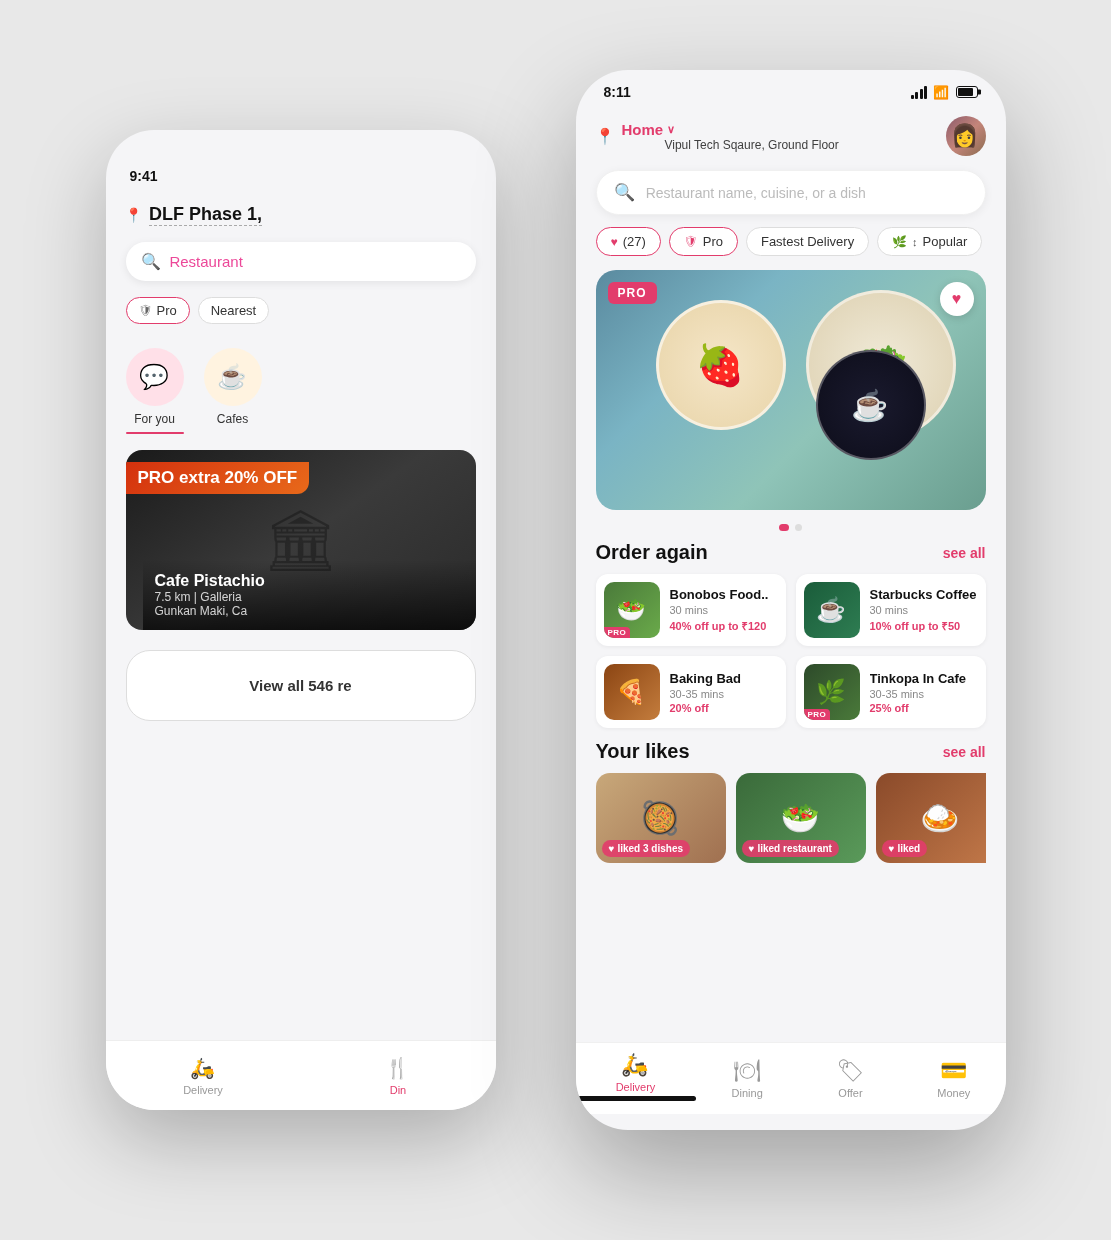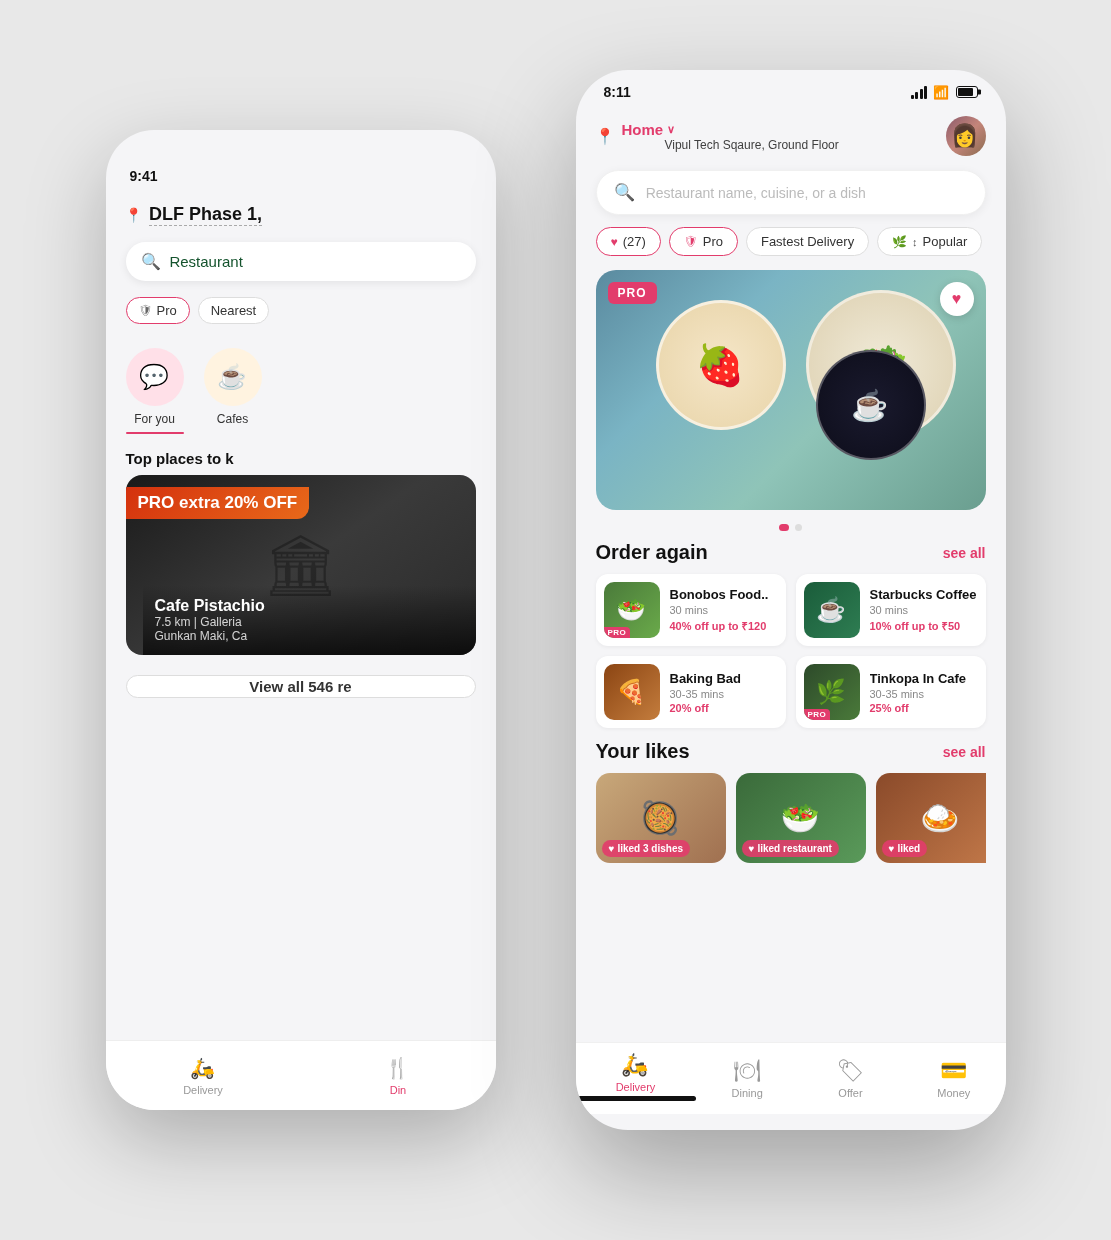--- a/index.html
+++ b/index.html
@@ -73,21 +73,21 @@
       margin: 8px 20px;
       background: #fff;
       border-radius: 24px;
       display: flex;
       align-items: center;
       padding: 10px 16px;
       gap: 8px;
       box-shadow: 0 2px 8px rgba(0,0,0,0.08);
     }
     .search-bar-back .s-icon { color: #999; font-size: 16px; }
-    .search-bar-back .s-text { color: #14532d; font-size: 15px; }
+    .search-bar-back .s-text { color: #ec4899; font-size: 15px; }
     
     .filter-chips {
       display: flex;
       gap: 8px;
       padding: 8px 20px;
     }
     .chip-back {
       background: #fff;
       border: 1px solid #ddd;
       border-radius: 20px;
@@ -162,21 +162,21 @@
       display: flex;
       align-items: center;
       justify-content: center;
     }
     
     .view-all-btn {
       margin: 12px 20px;
       background: white;
       border: 1px solid #ddd;
       border-radius: 24px;
-      padding: 2px 20px;
+      padding: 26px 20px;
       font-size: 15px;
       font-weight: 600;
       color: #333;
       text-align: center;
     }
     
     .bottom-nav-back {
       position: absolute;
       bottom: 0; left: 0; right: 0;
       height: 70px;
@@ -638,21 +638,20 @@
         </div>
         <div class="cat-item">
           <div class="cat-icon-wrap light-bg">
             <span>☕</span>
           </div>
           <span class="cat-label">Cafes</span>
         </div>
       </div>
 
       <div class="promo-section">
-        <div class="promo-header">Top places to k</div>
         <div class="promo-card">
           <div class="promo-badge">PRO extra 20% OFF</div>
           <div class="promo-bg">
             <span style="font-size:60px; opacity:0.3;">🏛</span>
           </div>
           <div class="promo-overlay">
             <div class="promo-name">Cafe Pistachio</div>
             <div class="promo-sub">7.5 km | Galleria</div>
             <div class="promo-sub">Gunkan Maki, Ca</div>
           </div>

